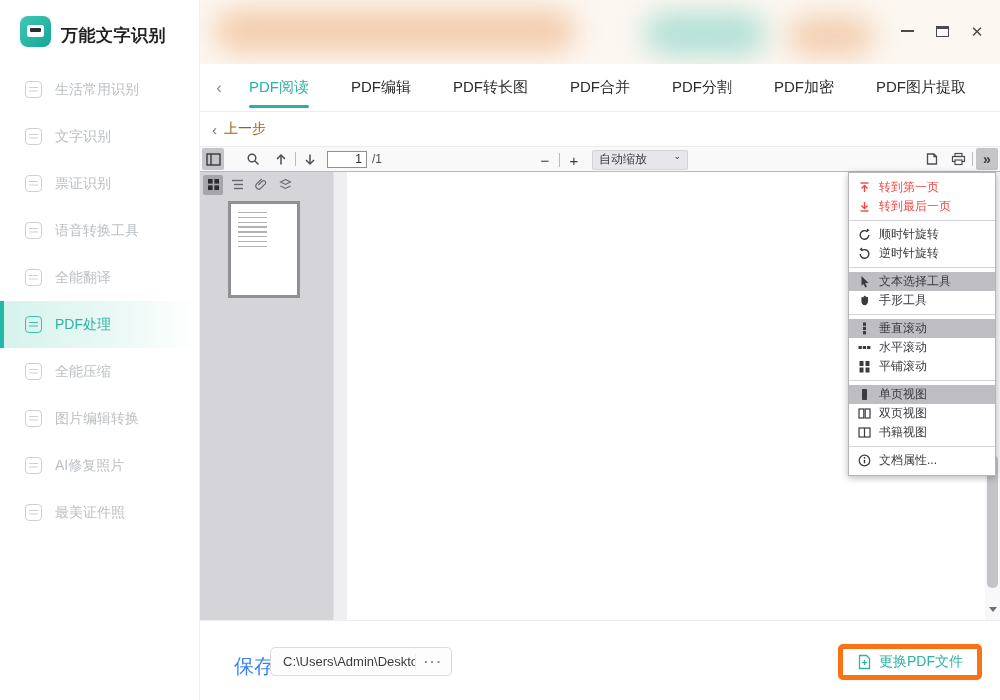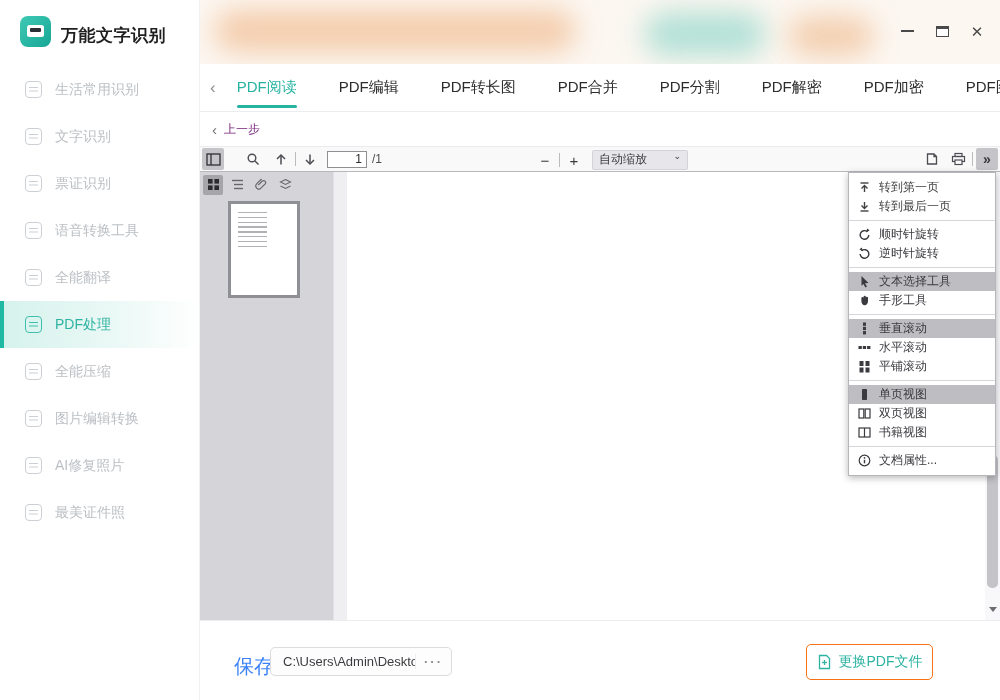--- a/index.html
+++ b/index.html
@@ -39,21 +39,21 @@
   .tabbar { position:absolute; left:200px; top:64px; width:800px; height:48px; background:#fff; border-bottom:1px solid #ececee; display:flex; align-items:center; z-index:5; }
   .tab-back { margin-left:10px; color:#8d8d92; font-size:17px; width:18px; text-align:center; cursor:pointer; }
   .tabs { display:flex; height:100%; }
   .tab { padding:0 21px; font-size:15px; color:#2c2c2e; height:100%; display:flex; align-items:center; position:relative; cursor:pointer; white-space:nowrap; }
   .tab.active { color:#26b3a1; }
   .tab.active::after { content:''; position:absolute; left:21px; right:21px; bottom:3px; height:3px; border-radius:2px; background:#26b3a1; }
 
   
   .stepbar { position:absolute; left:200px; top:112px; width:800px; height:34px; background:#fff; display:flex; align-items:center; }
   .step-chevron { margin-left:12px; color:#6f6f74; font-size:15px; }
-  .step-label { margin-left:7px; font-size:12px; color:#701a75; cursor:pointer; }
+  .step-label { margin-left:7px; font-size:14px; color:#a16207; cursor:pointer; }
 
   
   .pdftoolbar { position:absolute; left:200px; top:146px; width:800px; height:26px; background:#f9f9fa; border-top:1px solid #ececee; border-bottom:1px solid #b9b9bd; display:flex; align-items:center; font-size:12px; color:#4c4c52; z-index:6; }
   .tb-btn { width:22px; height:22px; display:flex; align-items:center; justify-content:center; border-radius:2px; cursor:pointer; flex:none; }
   .tb-btn svg { display:block; }
   .tb-btn.pressed { background:#c5c5c9; }
   .tb-sep { width:1px; height:14px; background:#bcbcc0; margin:0 3px; flex:none; }
   .tb-left { display:flex; align-items:center; margin-left:2px; }
   .tb-center { display:flex; align-items:center; position:absolute; left:334px; top:2px; }
   .tb-right { display:flex; align-items:center; margin-left:auto; margin-right:2px; }
@@ -76,31 +76,31 @@
   .panel-scroll { position:absolute; left:133px; top:0; width:14px; height:448px; background:#efeff2; border-left:1px solid #e2e2e6; }
   .viewer { position:absolute; left:147px; top:0; width:653px; height:448px; background:#fff; }
   .v-scrollbar { position:absolute; right:0; top:0; width:15px; height:448px; background:#f8f8fa; }
   .v-thumb { position:absolute; left:2px; top:283px; width:11px; height:133px; background:#c3c3c8; border-radius:5px; cursor:pointer; }
   .v-down { position:absolute; left:4px; bottom:8px; width:0; height:0; border-left:4px solid transparent; border-right:4px solid transparent; border-top:5px solid #6d6d72; cursor:pointer; }
 
   
   .dropdown { position:absolute; left:648px; top:0; width:148px; background:#ffffff; border:1px solid #b5b5ba; box-shadow:0 2px 7px rgba(0,0,0,.28); padding:5px 0; z-index:40; }
   .dd-item { height:19px; display:flex; align-items:center; gap:8px; padding:0 8px 0 9px; font-size:12px; color:#3a3a3f; cursor:pointer; white-space:nowrap; }
   .dd-item svg { flex:none; display:block; }
-  .dd-item.disabled { color:#404040; cursor:default; }
+  .dd-item.disabled { color:#ef4444; cursor:default; }
   .dd-item.selected { background:#bdbdc2; }
   .dd-sep { height:1px; background:#d6d6da; margin:4px 0; }
 
   
   .bottombar { position:absolute; left:200px; top:620px; width:800px; height:80px; background:#fff; border-top:1px solid #ededf0; }
   .save-label { position:absolute; left:34px; top:32px; font-size:20px; color:#3b82f6; }
   .path-box { position:absolute; left:70px; top:26px; width:182px; height:29px; border:1px solid #dcdcdf; border-radius:5px; background:#fdfdfe; display:flex; align-items:center; cursor:pointer; }
   .path-text { flex:1; font-size:13px; color:#3c3c40; padding-left:12px; white-space:nowrap; overflow:hidden; }
   .path-more { width:36px; text-align:center; font-size:13px; color:#8a8a8f; letter-spacing:2px; font-weight:bold; border-left:1px solid #ececef; cursor:pointer; }
-  .replace-btn { position:absolute; left:606px; top:23px; width:127px; height:36px; border:1px solid #f97316; border-radius:5px; background:#fff; display:flex; align-items:center; justify-content:center; gap:7px; color:#2eb3a2; font-size:14px; cursor:pointer; }
+  .replace-btn { position:absolute; left:638px; top:23px; width:144px; height:36px; border:5px solid #f97316; border-radius:5px; background:#fff; display:flex; align-items:center; justify-content:center; gap:7px; color:#2eb3a2; font-size:14px; cursor:pointer; }
 </style>
 </head>
 <body>
 
 <div id="app">
 
   <div class="sidebar">
     <div class="logo-row">
       <span class="logo-icon"></span>
       <span class="logo-title">万能文字识别</span>
@@ -176,23 +176,20 @@
           <span>PDF编辑</span>
         </div>
       <div class="tab">
           <span>PDF转长图</span>
         </div>
       <div class="tab">
           <span>PDF合并</span>
         </div>
       <div class="tab">
           <span>PDF分割</span>
-        </div>
-      <div class="tab">
-          <span>PDF解密</span>
         </div>
       <div class="tab">
           <span>PDF加密</span>
         </div>
       <div class="tab">
           <span>PDF图片提取</span>
         </div>
     </div>
   </div>
 

